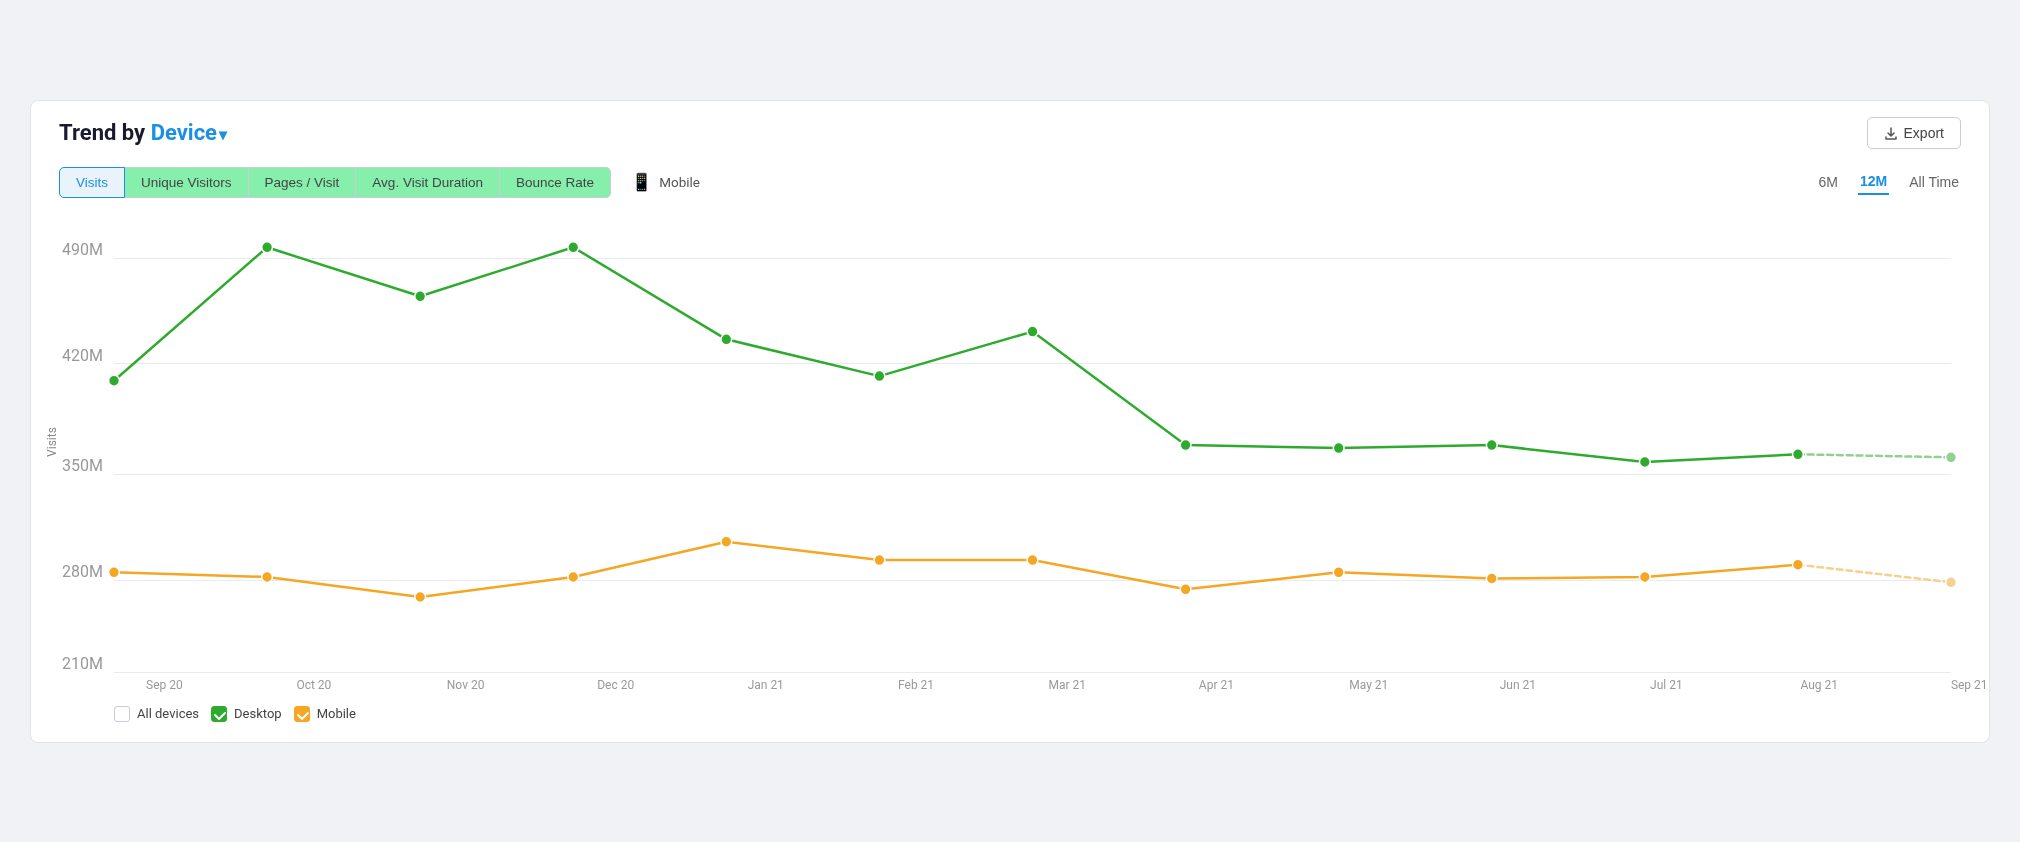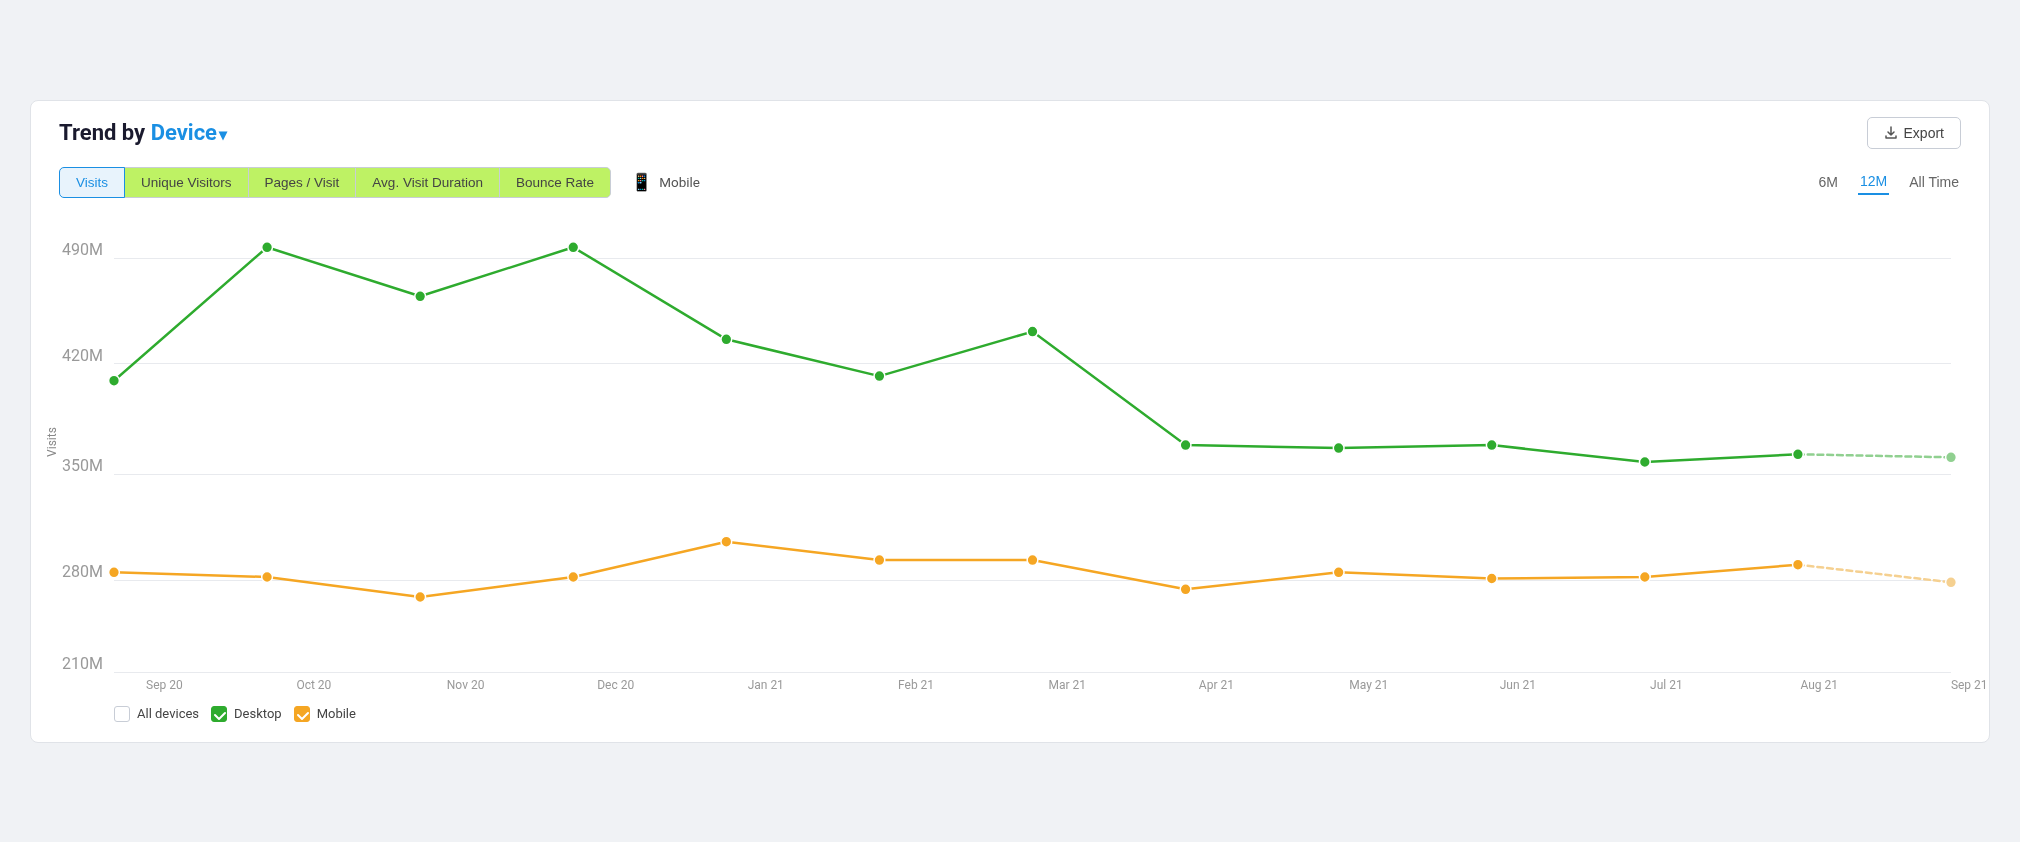--- a/index.html
+++ b/index.html
@@ -42,37 +42,37 @@
     }
     .export-btn {
       border: 1px solid #c8cdd6;
       background: #fff;
       border-radius: 5px;
       padding: 7px 16px;
       font-size: 14px;
       color: #444;
       cursor: pointer;
       display: flex;
-      align-items: center;
+      align-items: flex-end;
       gap: 6px;
     }
     .tabs-row {
       display: flex;
       align-items: center;
       justify-content: space-between;
       margin-bottom: 14px;
     }
     .tabs-left {
       display: flex;
       align-items: center;
       gap: 0;
     }
     .tab {
       border: 1px solid #c8cdd6;
-      background: #bef264;
+      background: #86efac;
       padding: 7px 16px;
       font-size: 13.5px;
       color: #444;
       cursor: pointer;
       margin-left: -1px;
     }
     .tab:first-child { border-radius: 5px 0 0 5px; margin-left: 0; }
     .tab:last-child { border-radius: 0 5px 5px 0; }
     .tab.active {
       background: #e8f3fc;
@@ -101,21 +101,21 @@
     .time-btn {
       color: #666;
       cursor: pointer;
       background: none;
       border: none;
       font-size: 14px;
       padding: 4px 2px;
     }
     .time-btn.active {
       color: #1a8fe3;
-      font-weight: 400;
+      font-weight: 700;
       border-bottom: 2px solid #1a8fe3;
     }
     .chart-area {
       position: relative;
       width: 100%;
       height: 460px;
     }
     .y-axis-label {
       position: absolute;
       left: -22px;

